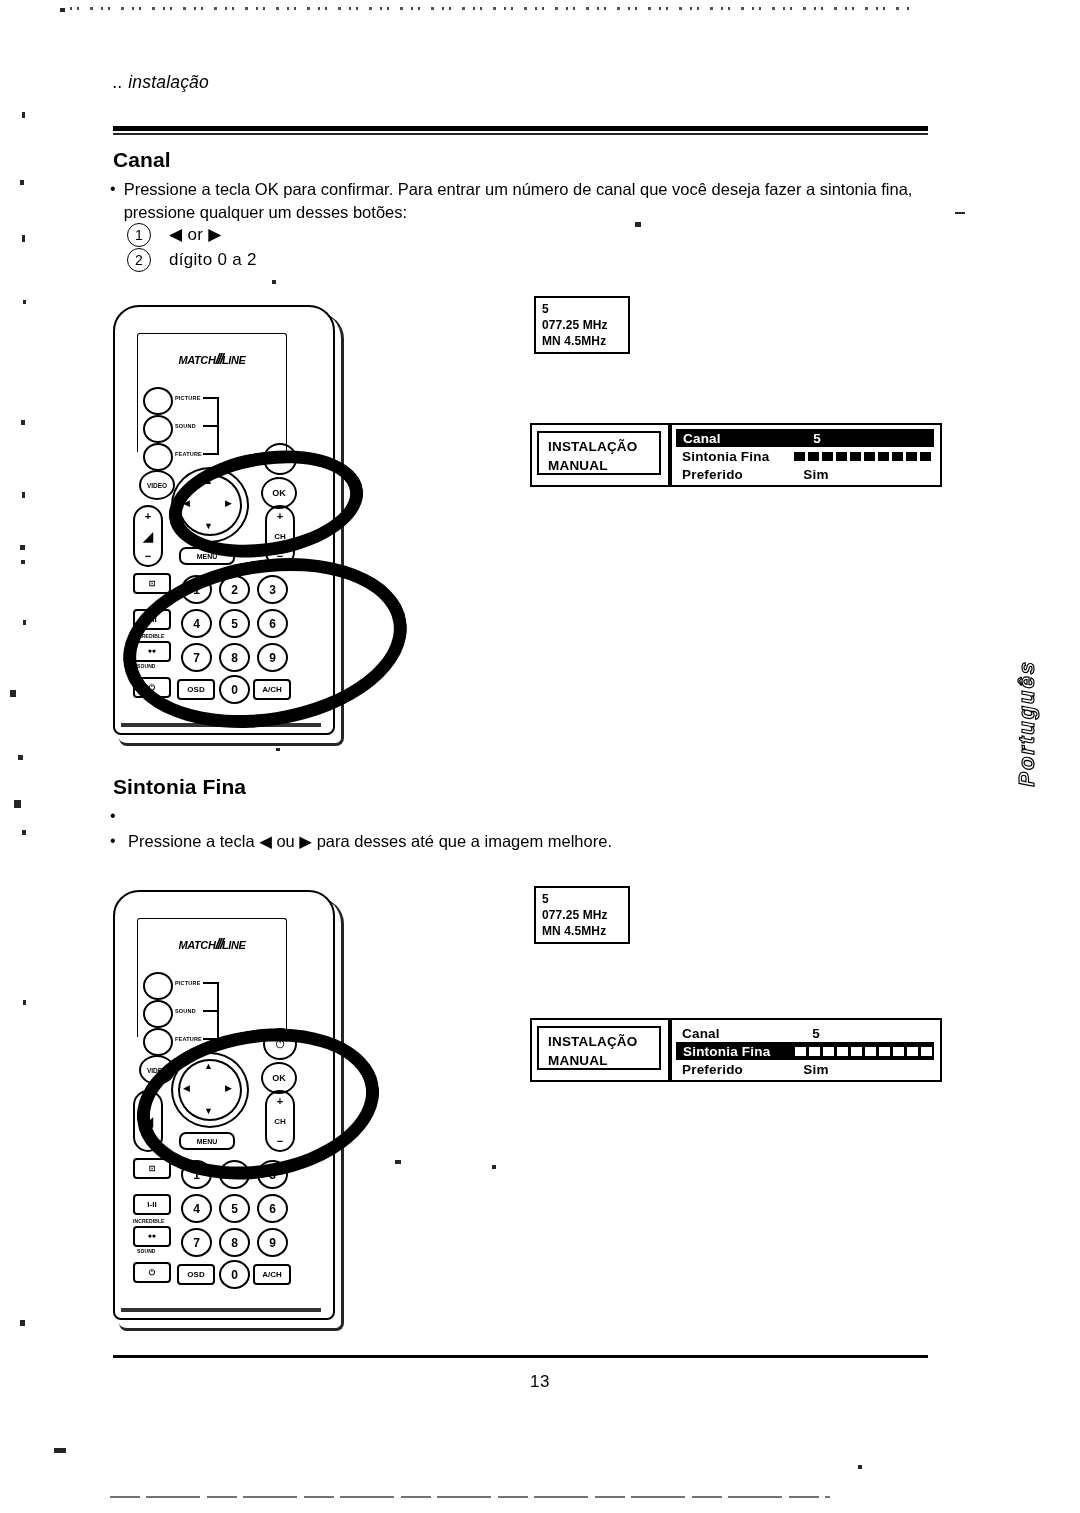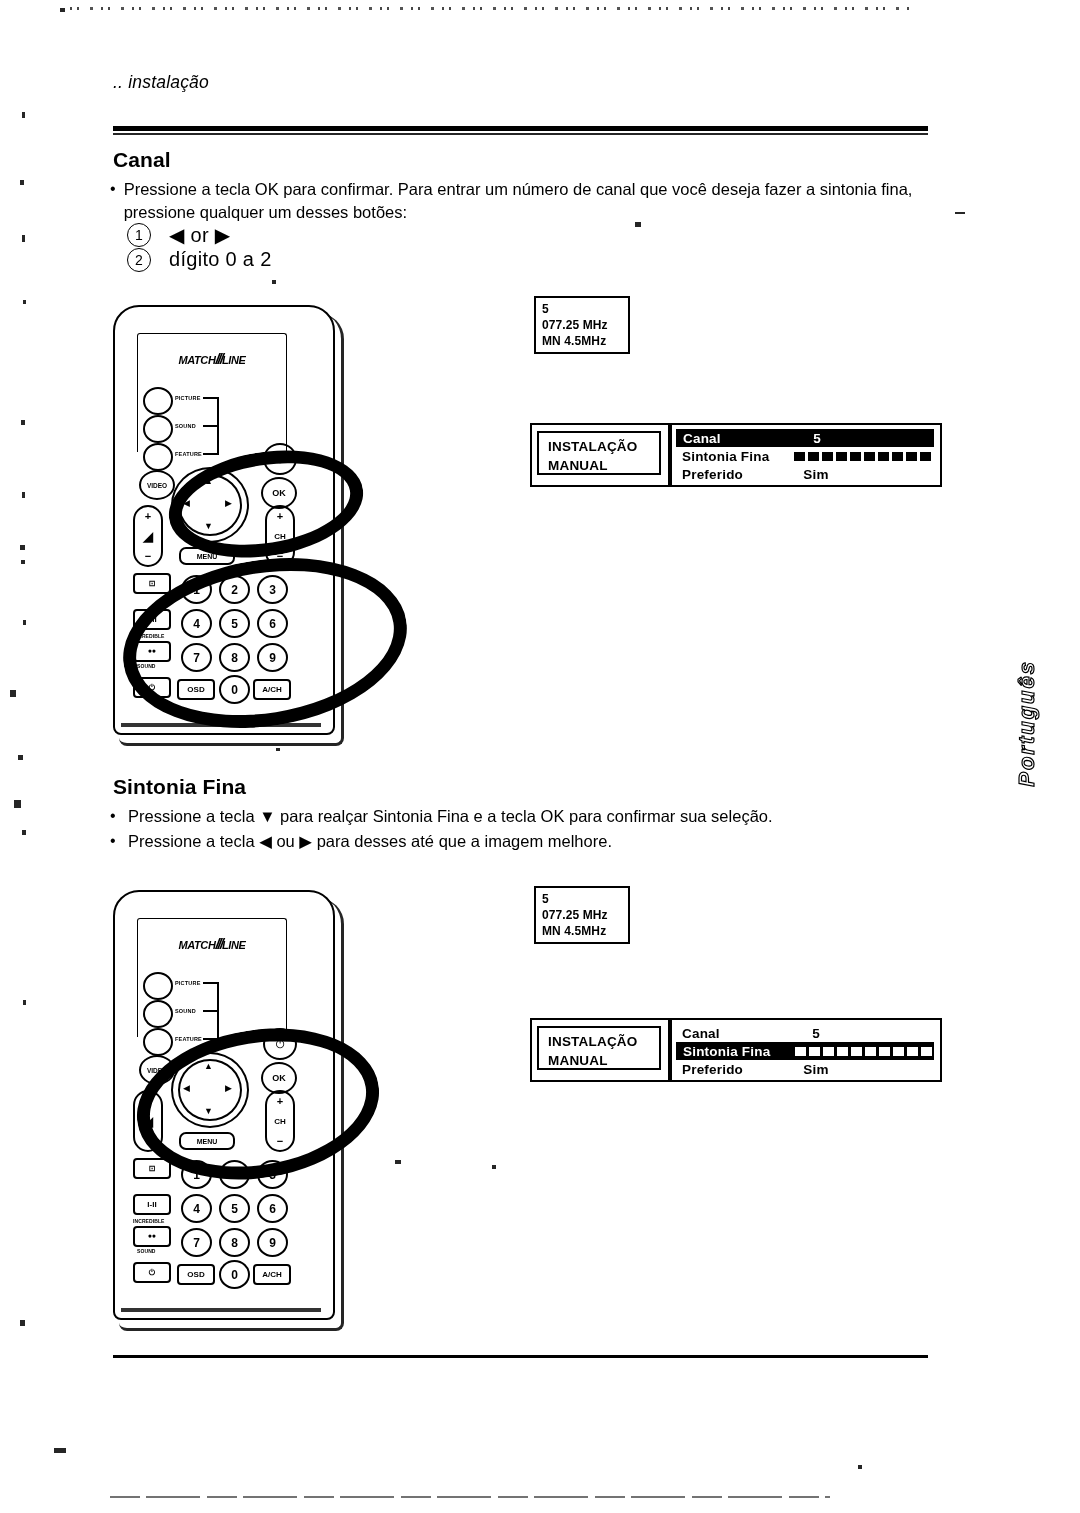--- a/index.html
+++ b/index.html
@@ -46,21 +46,21 @@
   .bullet{ width:18px; font-size:16px; line-height:22px; }
   .btxt{ font-size:16.5px; line-height:23px; }
 
   .numlist{ position:absolute; }
   .numrow{ display:flex; align-items:center; height:25px; }
   .circnum{
     width:22px; height:22px; border:1.6px solid #000; border-radius:50%;
     display:flex; align-items:center; justify-content:center;
     font-size:14px; line-height:1; margin-right:18px;
   }
-  .numtxt{ font-size:20px; letter-spacing:.3px; }
+  .numtxt{ font-size:17px; letter-spacing:.3px; }
 
   
   .remote{ position:absolute; width:222px; height:430px; }
   .rm-body{
     position:absolute; inset:0; border:2.5px solid #000;
     border-radius:26px 26px 8px 8px; background:#fff;
   }
   .rm-shadow{
     position:absolute; left:6px; top:8px; width:100%; height:100%;
     border-right:3px solid #000; border-bottom:3px solid #000;
@@ -349,21 +349,20 @@
     <div class="mrow" style="padding-left:3px;">
       <span class="lbl">Preferido</span>
       <span class="val">Sim</span>
     </div>
   </div>
 
   <h2 class="sec" style="left:113px;top:775px;">Sintonia Fina</h2>
 
   <div class="b-row" style="left:110px;top:805px;width:850px;">
     <div class="bullet">•</div>
-    <div class="btxt">Pressione a tecla ▼ para realçar Sintonia Fina e a tecla OK para confirmar sua seleção.</div>
   </div>
   <div class="b-row" style="left:110px;top:830px;width:850px;">
     <div class="bullet">•</div>
     <div class="btxt">Pressione a tecla ◀ ou ▶ para desses até que a imagem melhore.</div>
   </div>
 
   <div class="remote" style="left:113px;top:890px;">
     <div class="rm-shadow"></div>
     <div class="rm-body"></div>
     <div class="rm-screen"></div>
@@ -466,14 +465,15 @@
     </div>
     <div class="mrow" style="padding-left:3px;">
       <span class="lbl">Preferido</span>
       <span class="val">Sim</span>
     </div>
   </div>
 
   <div class="sidetab">Português</div>
 
   <div class="rule-foot"></div>
+  <div class="pageno">13</div>
 
 </div>
 
 </body></html>

